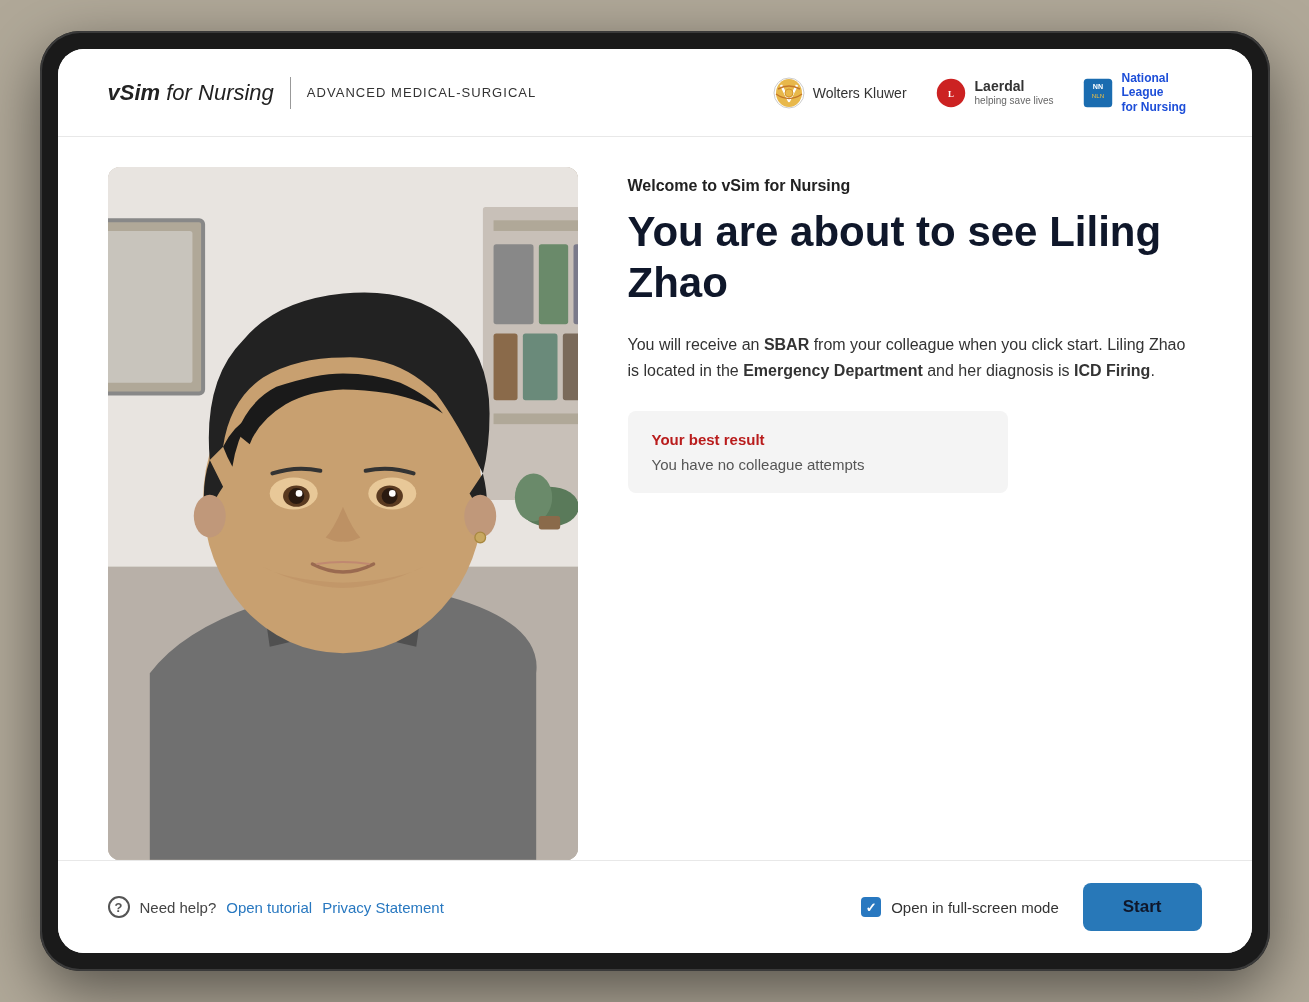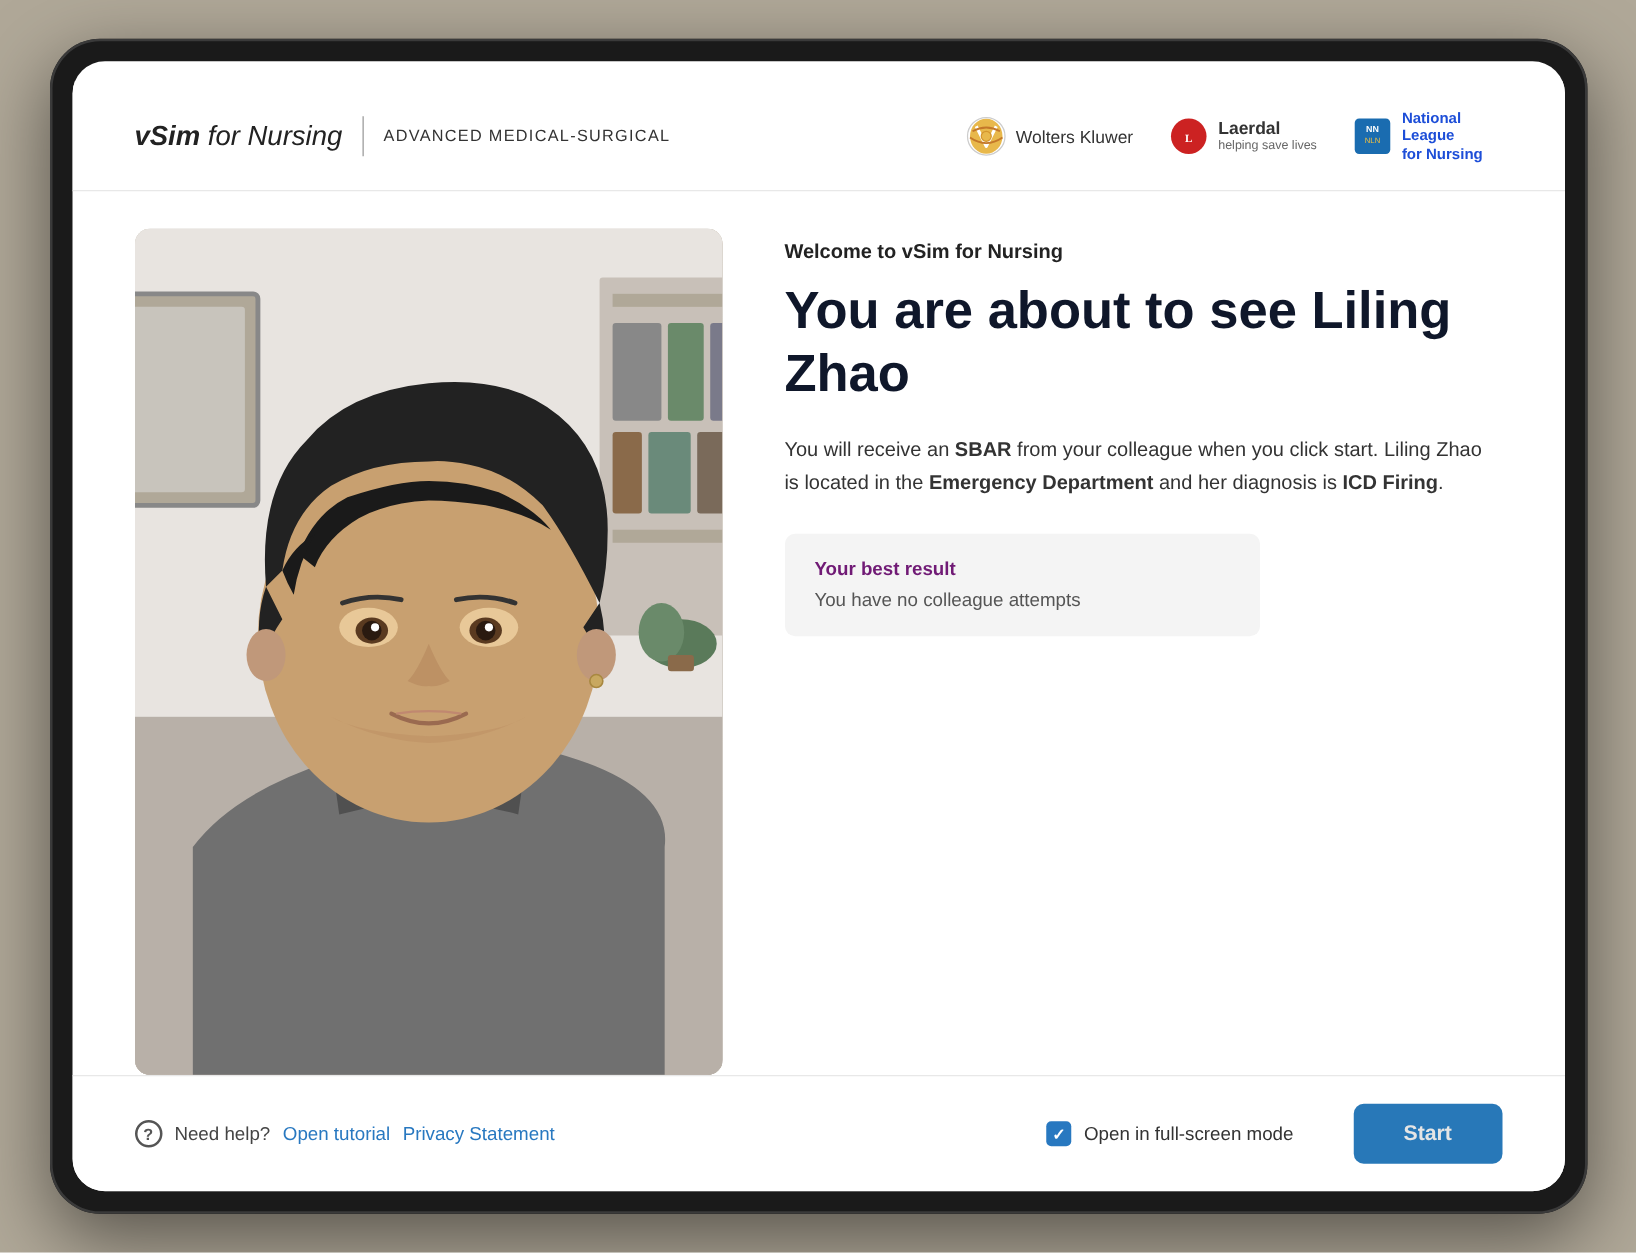--- a/index.html
+++ b/index.html
@@ -35,21 +35,20 @@
 
     
     .header {
       display: flex;
       align-items: center;
       justify-content: space-between;
       padding: 22px 50px;
       border-bottom: 1px solid #e8e8e8;
       background: #fff;
       flex-shrink: 0;
-      margin-top: 16px;
     }
 
     .header-left {
       display: flex;
       align-items: center;
       gap: 0;
     }
 
     .brand-vsim {
       font-size: 22px;
@@ -178,21 +177,21 @@
     .result-box {
       background: #f4f4f4;
       border-radius: 8px;
       padding: 20px 24px;
       max-width: 380px;
     }
 
     .result-box-title {
       font-size: 15px;
       font-weight: 700;
-      color: #701a75;
+      color: #b91c1c;
       margin-bottom: 8px;
     }
 
     .result-box-value {
       font-size: 15px;
       color: #555;
     }
 
     
     .footer {
@@ -262,29 +261,28 @@
 
     .checkbox-custom::after {
       content: '✓';
       color: white;
       font-size: 13px;
       font-weight: 700;
     }
 
     .start-button {
       background: #2878b8;
-      color: #e5e5e5;
+      color: #0f172a;
       border: none;
       border-radius: 8px;
       padding: 14px 40px;
       font-size: 17px;
       font-weight: 600;
       cursor: pointer;
       transition: background 0.2s;
-      margin-left: 24px;
     }
   </style>
 </head>
 <body>
 
 <div class="device-frame">
   <div class="screen">
 
     <header class="header">
       <div class="header-left">

